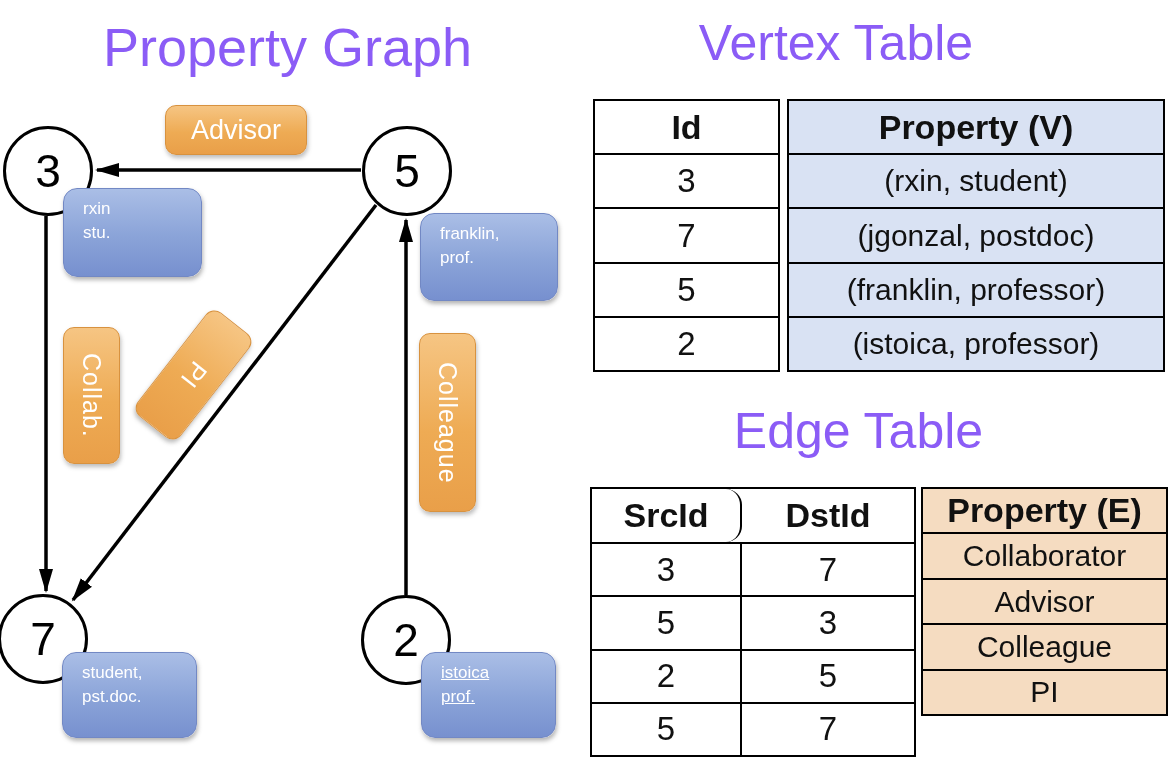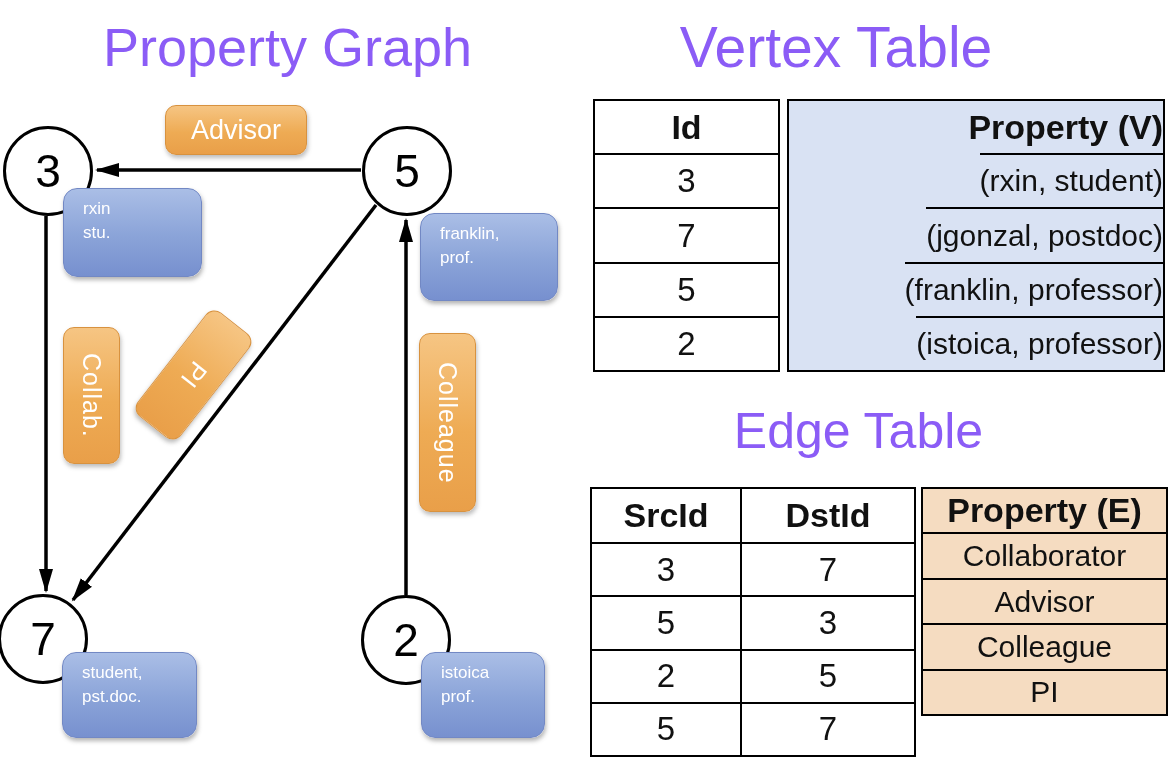--- a/index.html
+++ b/index.html
@@ -2,21 +2,21 @@
 <html><head>
 <meta charset="utf-8">
 <style>
   html,body{margin:0;padding:0;background:#ffffff;}
   #canvas{
     position:relative;width:1170px;height:760px;background:#ffffff;
     font-family:"Liberation Sans",sans-serif;overflow:hidden;color:#111;
   }
   .title{position:absolute;text-align:center;color:#8b5cf6;font-weight:400;letter-spacing:0px;white-space:nowrap;}
   .graph-title{left:0px;top:16px;width:575px;font-size:54px;}
-  .vertex-title{left:591px;top:14px;width:490px;font-size:57px;}
+  .vertex-title{left:591px;top:14px;width:490px;font-size:50px;}
   .edge-title{left:591px;top:402px;width:535px;font-size:50px;}
 
   
   .node{
     position:absolute;width:90px;height:90px;box-sizing:border-box;
     border:3.5px solid #000;border-radius:50%;background:#fff;
     display:flex;align-items:center;justify-content:center;
     font-size:46px;color:#000;z-index:2;
   }
   
@@ -39,30 +39,30 @@
 
   .edges-svg{position:absolute;left:0;top:0;z-index:0;}
 
   
   .tcol{position:absolute;box-sizing:border-box;border:2.5px solid #000;display:flex;flex-direction:column;background:#fff;}
   .tcol .cell{flex:1;display:flex;align-items:center;justify-content:center;border-top:2px solid #000;box-sizing:border-box;}
   .tcol .cell:first-child{border-top:none;}
   .cell.hdr{font-weight:bold;font-size:34px;}
   .cell.num{font-size:33px;}
   .cell.txt{font-size:30px;}
-  .vprop{background:#d9e2f3;align-items:flex-end;}
+  .vprop{background:#d9e2f3;}
   .eprop{background:#f5dcc1;}
 
   .egrid{
     position:absolute;left:590px;top:487px;width:326px;height:270px;
     box-sizing:border-box;border:2.5px solid #000;
     display:grid;grid-template-columns:150px 1fr;grid-auto-rows:1fr;background:#fff;
   }
   .egrid .cell{display:flex;align-items:center;justify-content:center;border-top:2px solid #000;box-sizing:border-box;}
-  .egrid .cell:nth-child(-n+2){border-top:none;}
+  .egrid .cell:nth-child(-n+2){border-top:none;border-radius:16px;}
   .egrid .cell:nth-child(odd){border-right:2px solid #000;}
 </style>
 </head>
 <body>
 
 <div id="canvas">
 
   <div class="title graph-title">Property Graph</div>
 
   <svg class="edges-svg" width="580" height="760" viewBox="0 0 580 760">
@@ -108,21 +108,21 @@
     <div>stu.</div>
   </div>
   <div class="vlabel" style="left:420px;top:185px;width:138px;height:88px;margin-top:28px;">
     <div>franklin,</div>
     <div>prof.</div>
   </div>
   <div class="vlabel" style="left:62px;top:652px;width:135px;height:86px;">
     <div>student,</div>
     <div>pst.doc.</div>
   </div>
-  <div class="vlabel" style="left:421px;top:652px;width:124px;height:86px;">
+  <div class="vlabel" style="left:421px;top:652px;width:135px;height:86px;text-decoration:underline;">
     <div>istoica</div>
     <div>prof.</div>
   </div>
 
   <div class="title vertex-title">Vertex Table</div>
 
   <div class="tcol" style="left:593px;top:99px;width:187px;height:273px;">
     <div class="cell hdr">Id</div>
     <div class="cell num">3</div>
     <div class="cell num">7</div>

